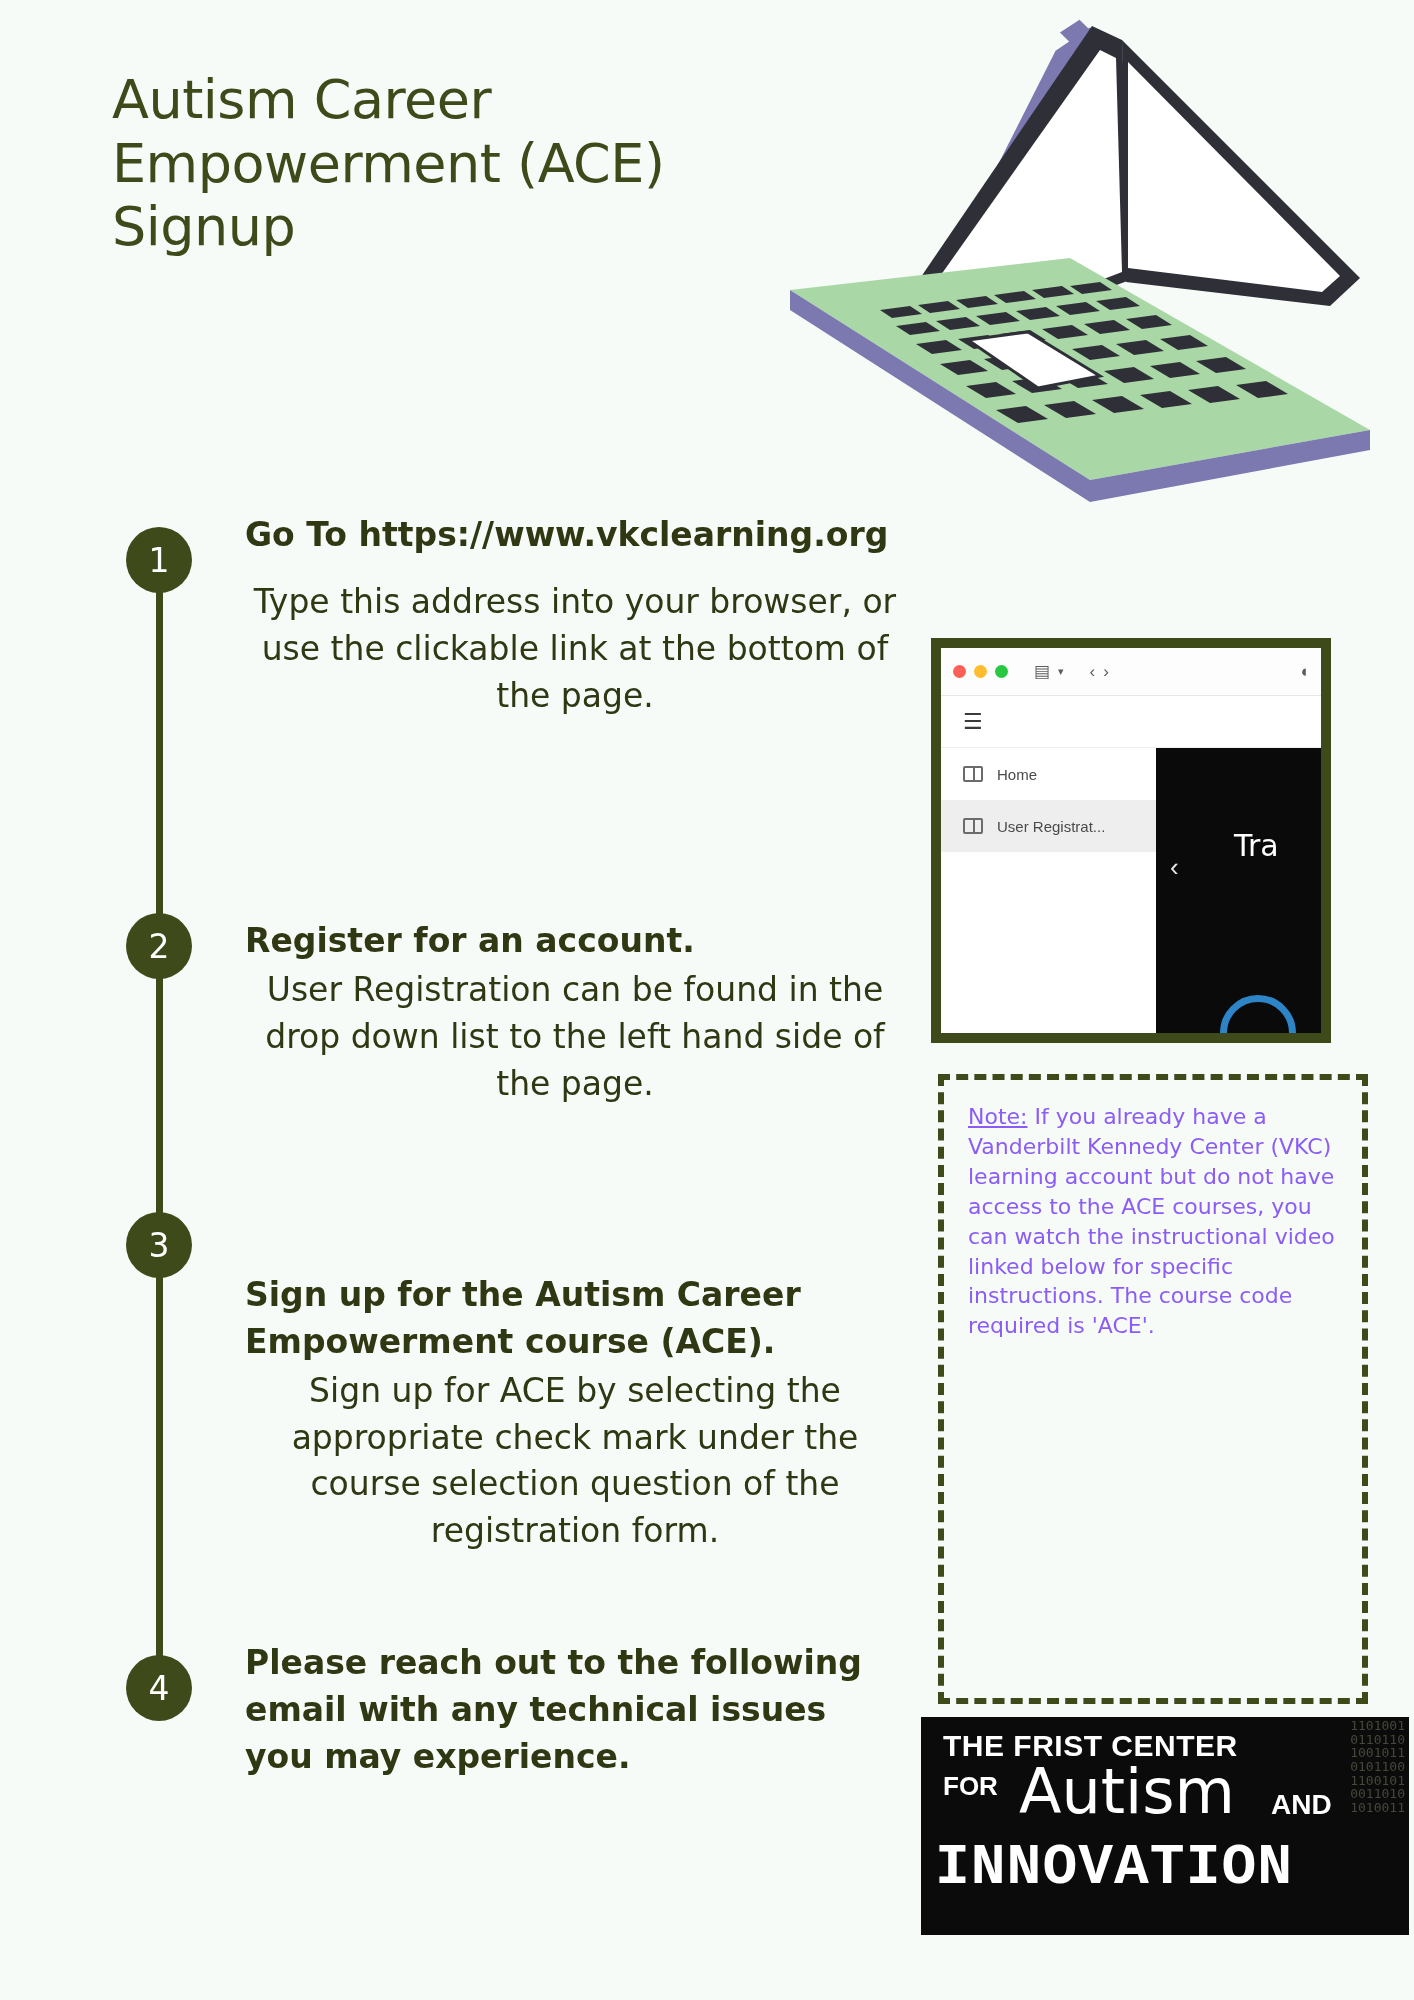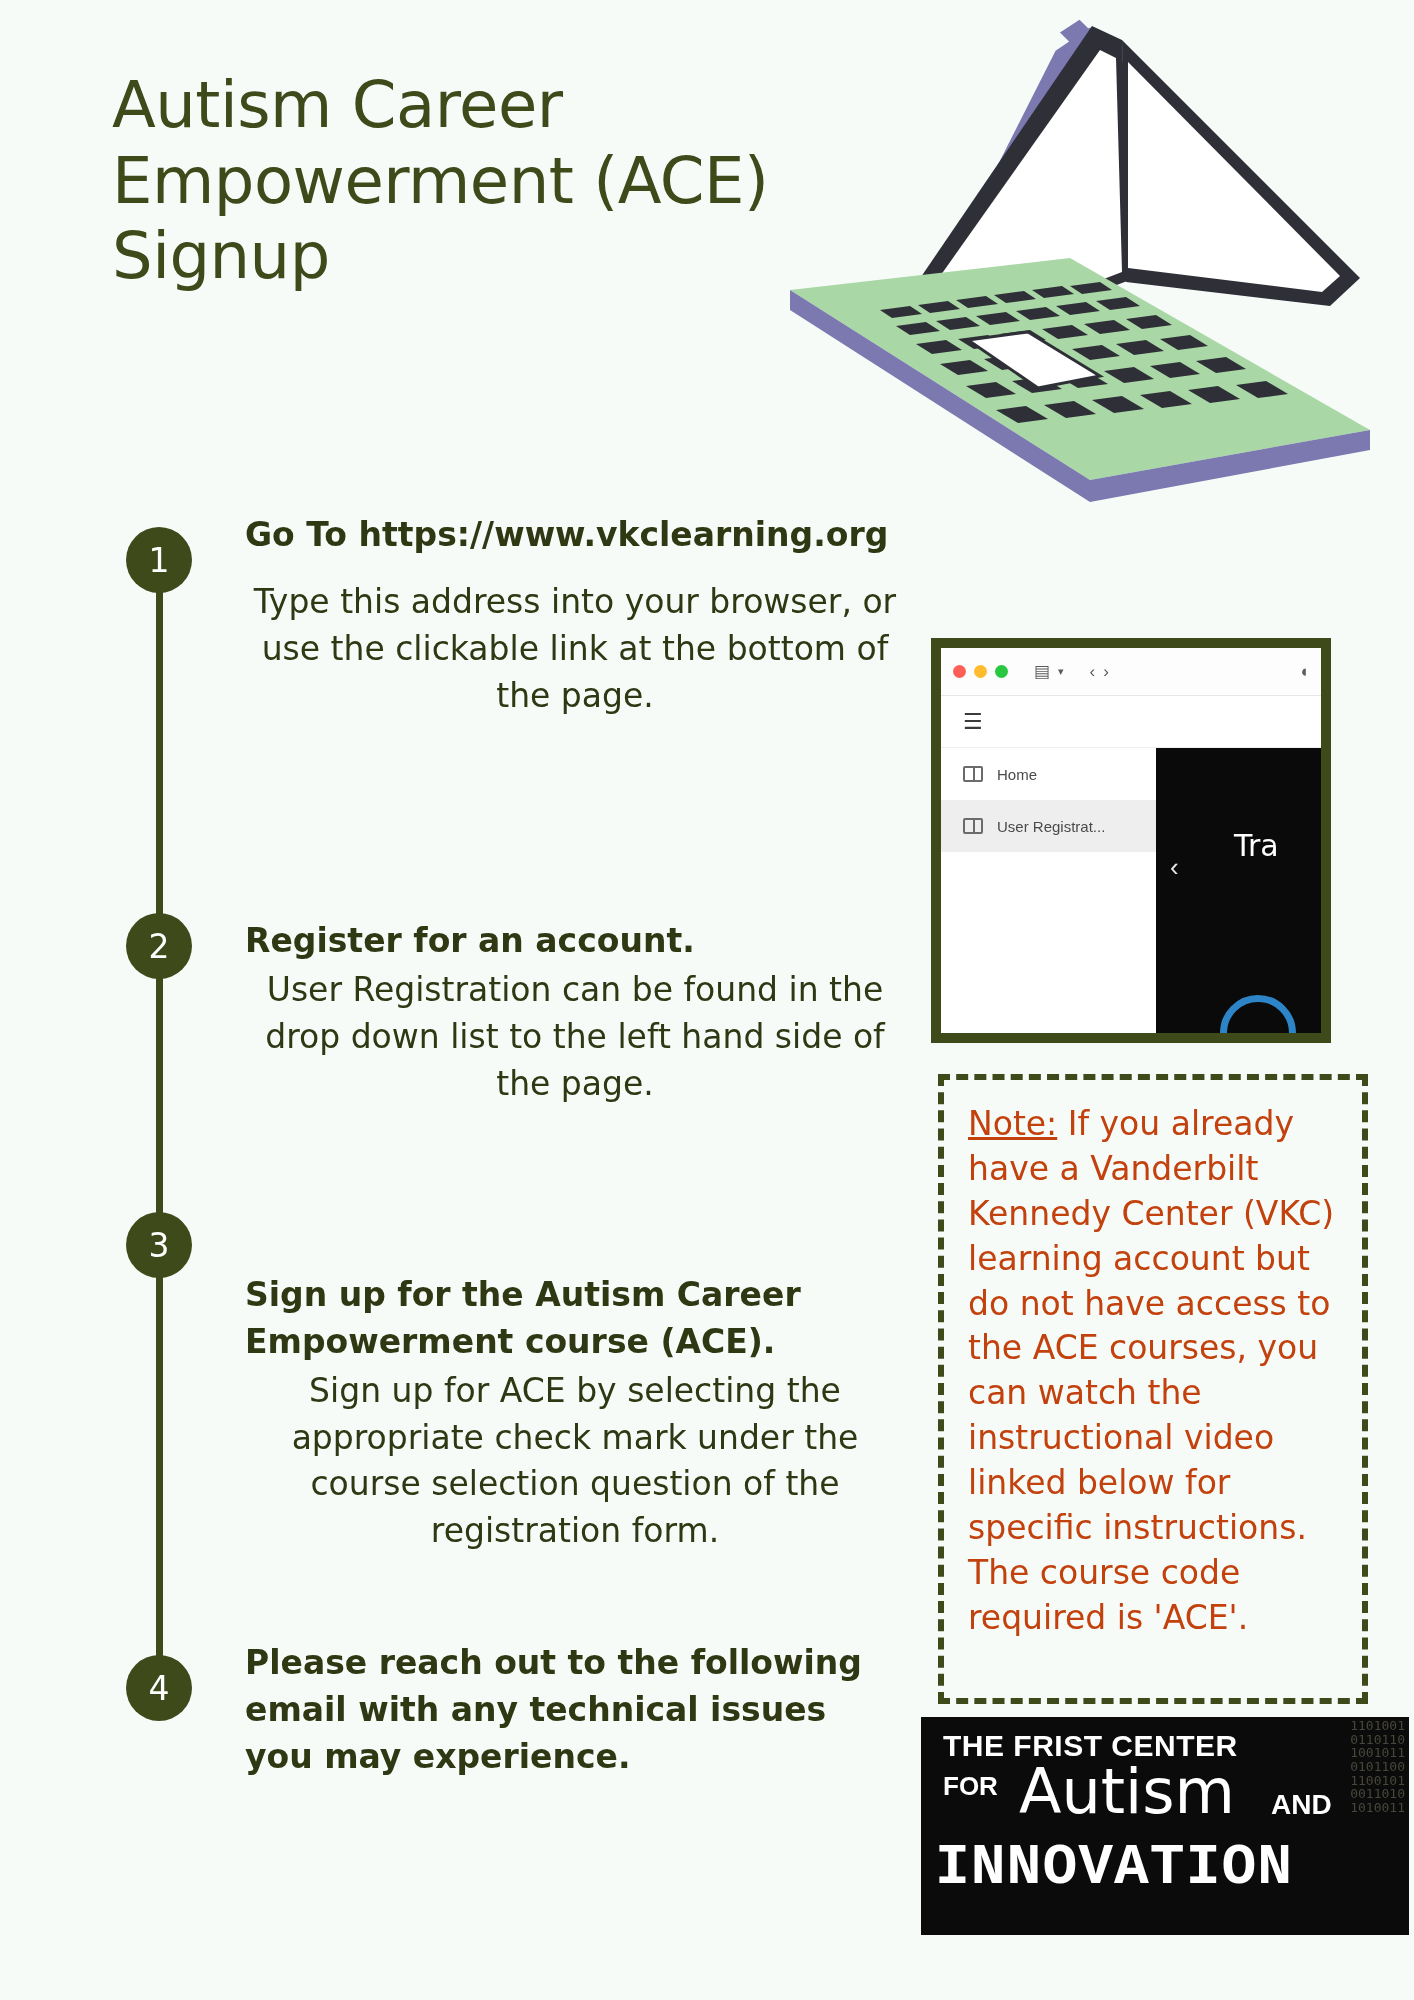--- a/index.html
+++ b/index.html
@@ -19,21 +19,21 @@
     width: 1414px; height: 2000px;
     background: #f7fbf8;
     overflow: hidden;
   }
 
   
   .title {
     position: absolute;
     left: 112px; top: 68px;
     width: 740px;
-    font-size: 64px;
+    font-size: 54px;
     line-height: 1.18;
     color: #3f4a1b;
     font-weight: 400;
     letter-spacing: -0.5px;
     font-family: "DejaVu Sans", sans-serif;
   }
 
   
   .laptop {
     position: absolute;
@@ -182,23 +182,23 @@
     background: #0a0a0a;
   }
 
   
   .note-box {
     position: absolute;
     left: 938px; top: 1074px;
     width: 430px; height: 630px;
     border: 6px dashed #3f4a1b;
     padding: 22px 22px 10px 24px;
-    color: #c2410c;
-    font-family: "DejaVu Sans", sans-serif;
-    font-size: 33px;
+    color: #8b5cf6;
+    font-family: "DejaVu Sans", sans-serif;
+    font-size: 22px;
     line-height: 1.36;
   }
   .note-label {
     text-decoration: underline;
   }
 
   
   .frist {
     position: absolute;
     left: 921px; top: 1717px;

